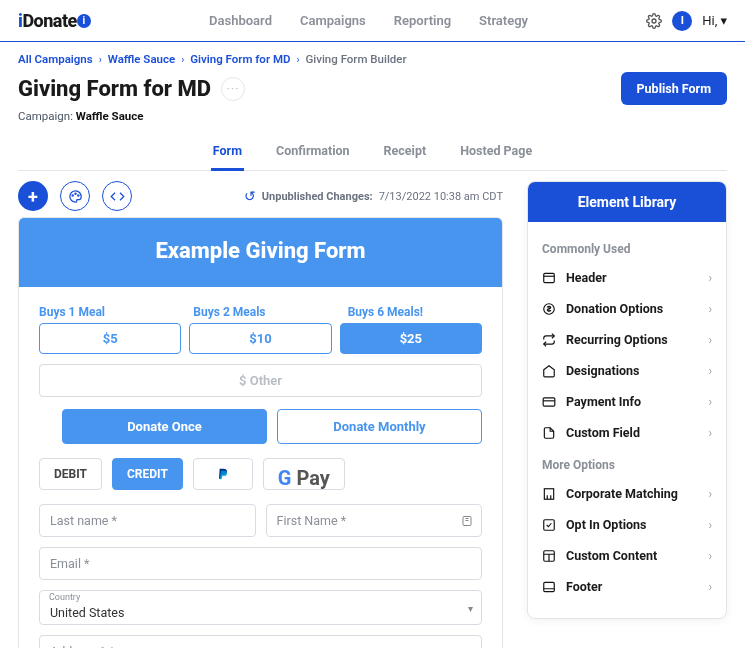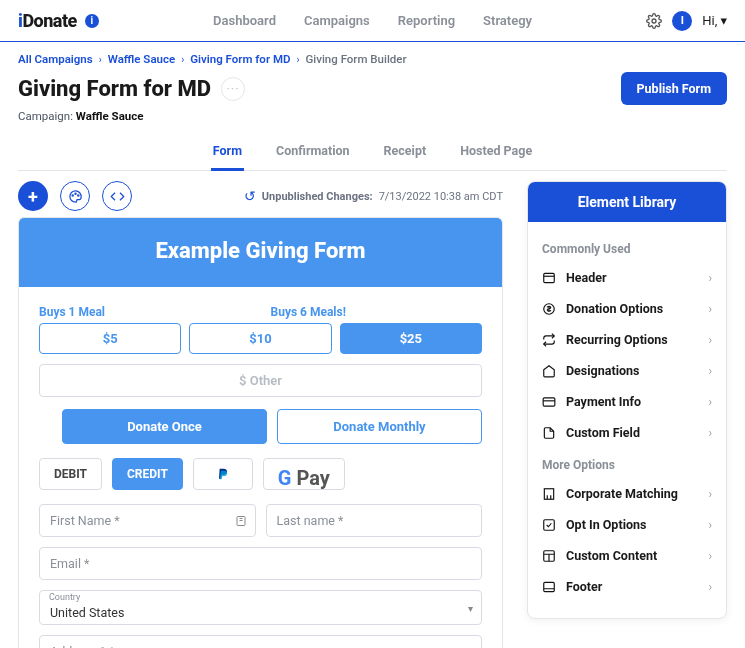--- a/index.html
+++ b/index.html
@@ -8,21 +8,21 @@
     --panel-blue:#3b82f6;
     --text:#1a1a1a;
     --muted:#8a8f98;
     --border:#e3e5e9;
     --bg:#f8f9fb;
   }
   * { box-sizing:border-box; font-family:-apple-system,BlinkMacSystemFont,"Segoe UI",Roboto,Arial,sans-serif; }
   body { margin:0; background:#fff; color:var(--text); font-size:13px; }
   
   .topbar { display:flex; align-items:center; justify-content:space-between; height:42px; padding:0 18px; border-bottom:1.5px solid #1a4fd8; }
-  .logo-wrap { display:flex; align-items:center; gap:8px; }
+  .logo-wrap { display:flex; align-items:center; gap:0; }
   .logo { font-weight:800; font-size:18px; letter-spacing:-0.5px; }
   .logo .i { color:var(--blue); }
   .info-dot { width:14px; height:14px; border-radius:50%; background:var(--blue); color:#fff; font-size:10px; font-weight:700; display:flex; align-items:center; justify-content:center; }
   .topnav { display:flex; gap:28px; }
   .topnav a { color:var(--muted); font-weight:600; font-size:13px; text-decoration:none; }
   .top-right { display:flex; align-items:center; gap:10px; }
   .gear { width:16px; height:16px; }
   .avatar { width:20px; height:20px; border-radius:50%; background:var(--blue); color:#fff; font-size:11px; font-weight:700; display:flex; align-items:center; justify-content:center; }
   .greet { font-size:13px; display:flex; align-items:center; gap:4px; }
   
@@ -171,20 +171,21 @@
         <span>7/13/2022 10:38 am CDT</span>
       </div>
     </div>
 
     <div class="card">
       <div class="form-header">Example Giving Form</div>
       <div class="form-body">
 
         <div class="opt-labels">
           <span>Buys 1 Meal</span>
+          <span>Buys 2 Meals</span>
           <span>Buys 6 Meals!</span>
         </div>
         <div class="opt-row">
           <div class="opt">$5</div>
           <div class="opt">$10</div>
           <div class="opt sel">$25</div>
         </div>
         <div class="other-btn">$ Other</div>
 
         <div class="freq-row">
@@ -200,31 +201,31 @@
                 <path fill="#003087" d="M7 4h6c3 0 5 1.5 5 4.5S16 13 13 13h-3l-1 6H6z"></path>
                 <path fill="#009cde" d="M9 7h5c2.5 0 4 1.2 4 3.7S16.5 15 14 15h-3l-1 5H7z" opacity="0.8"></path>
               </svg>
           </div>
           <div class="pay">
             <span class="gpay"><span class="g1">G</span><span style="color:#555"> Pay</span></span>
           </div>
         </div>
 
         <div class="grid">
+          <div class="field placeholder">Last name *</div>
           <div class="field placeholder">
             <span>First Name *</span>
             <span class="book">
                 <svg width="12" height="12" viewBox="0 0 24 24" fill="none" stroke="#888" stroke-width="2">
                   <rect x="4" y="3" width="16" height="18" rx="2"></rect>
                   <line x1="9" y1="7" x2="15" y2="7"></line>
                   <line x1="9" y1="11" x2="15" y2="11"></line>
                 </svg>
               </span>
           </div>
-          <div class="field placeholder">Last name *</div>
           <div class="field placeholder full">Email *</div>
           <div class="field withfloat full">
             <span class="float">Country</span>
             <span>United States</span>
             <span class="chev">▾</span>
           </div>
           <div class="field placeholder full">Address 1 *</div>
 
         </div>
 

